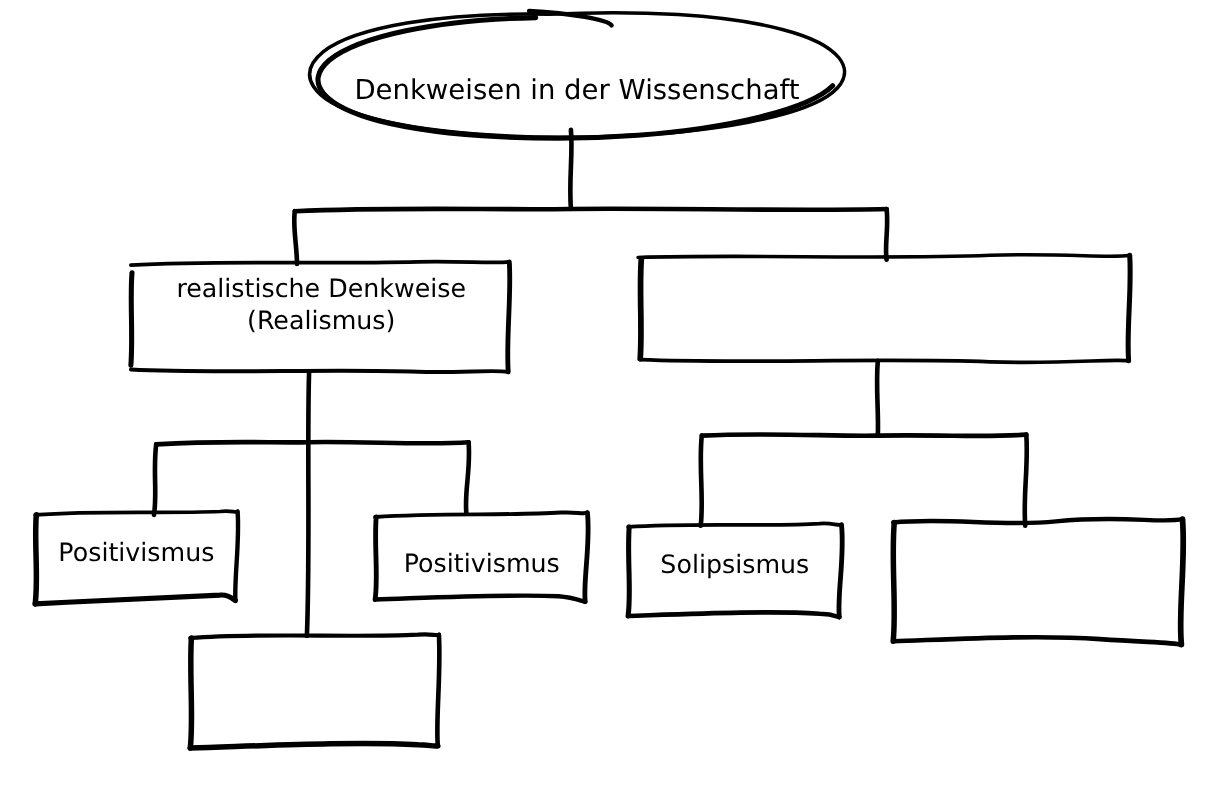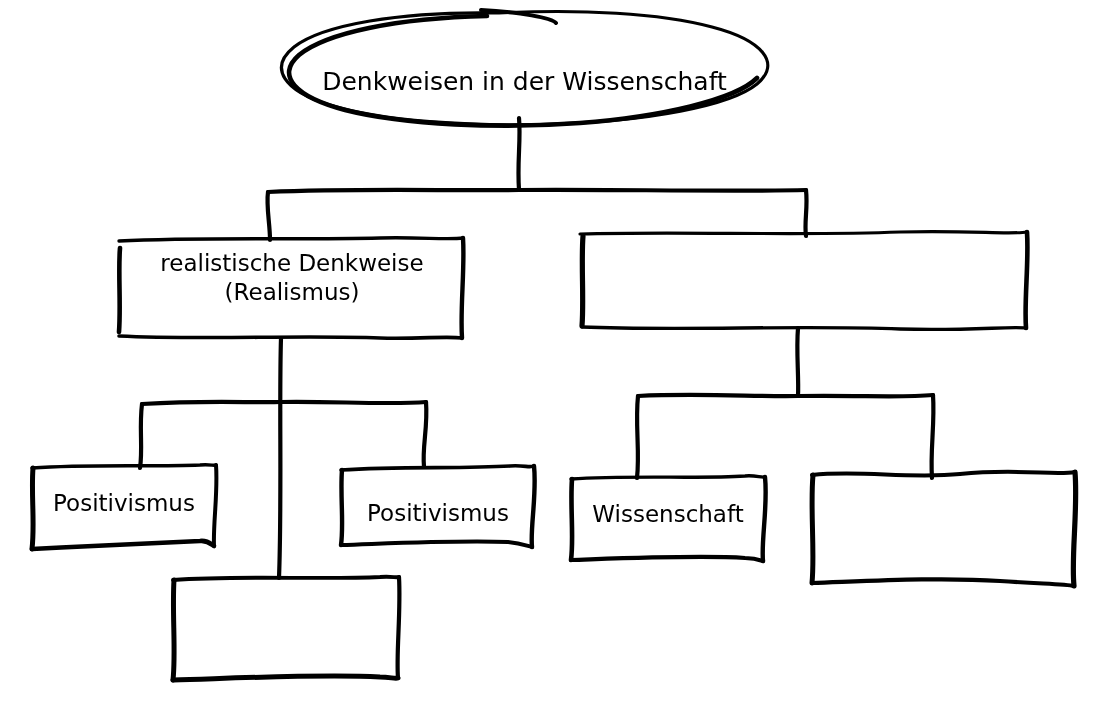--- a/index.html
+++ b/index.html
@@ -148,16 +148,16 @@
 
   <div class="node-label lbl-l2" style="left:122px; top:249px; width:340px;">realistische Denkweise
 (Realismus)</div>
 
 
   <div class="node-label lbl-l3" style="left:34px; top:489px; width:180px;">Positivismus</div>
 
 
   <div class="node-label lbl-l3" style="left:343px; top:499px; width:190px;">Positivismus</div>
 
-  <div class="node-label lbl-l3" style="left:573px; top:500px; width:190px;">Wissenschaft</div>
+  <div class="node-label lbl-l3" style="left:573px; top:500px; width:190px;">Solipsismus</div>
 
 
 </div>
 
 </body></html>

